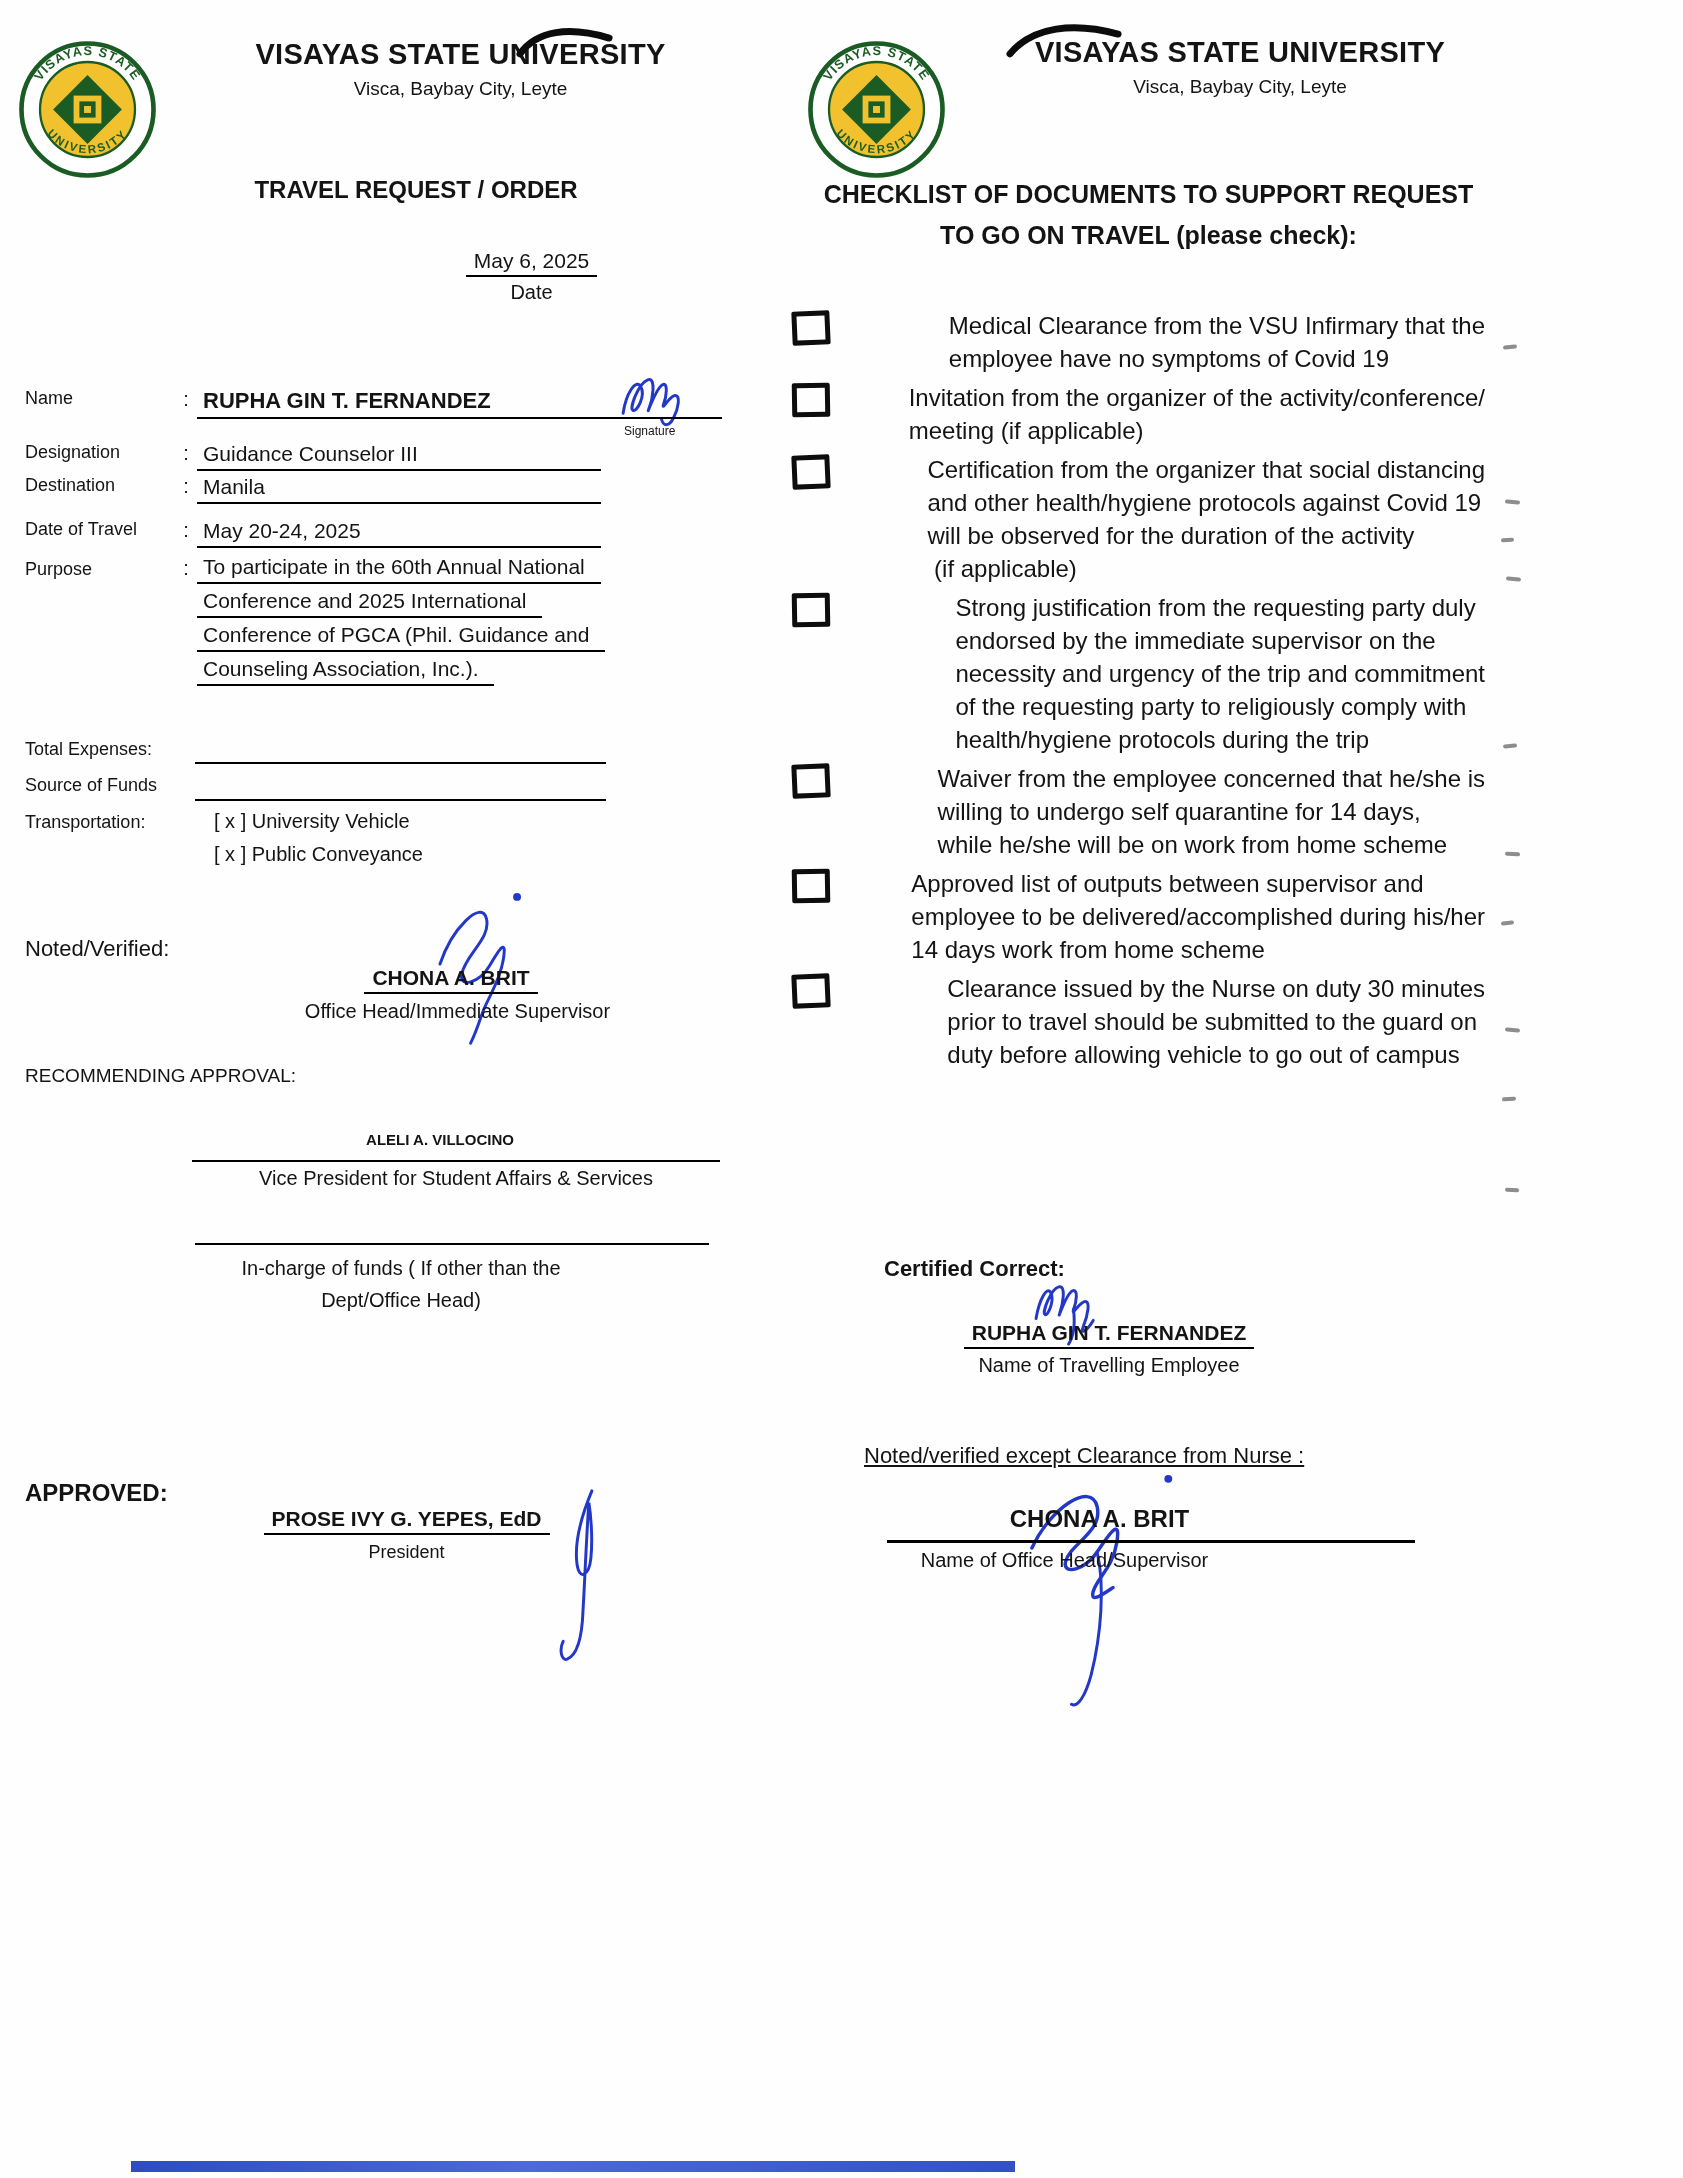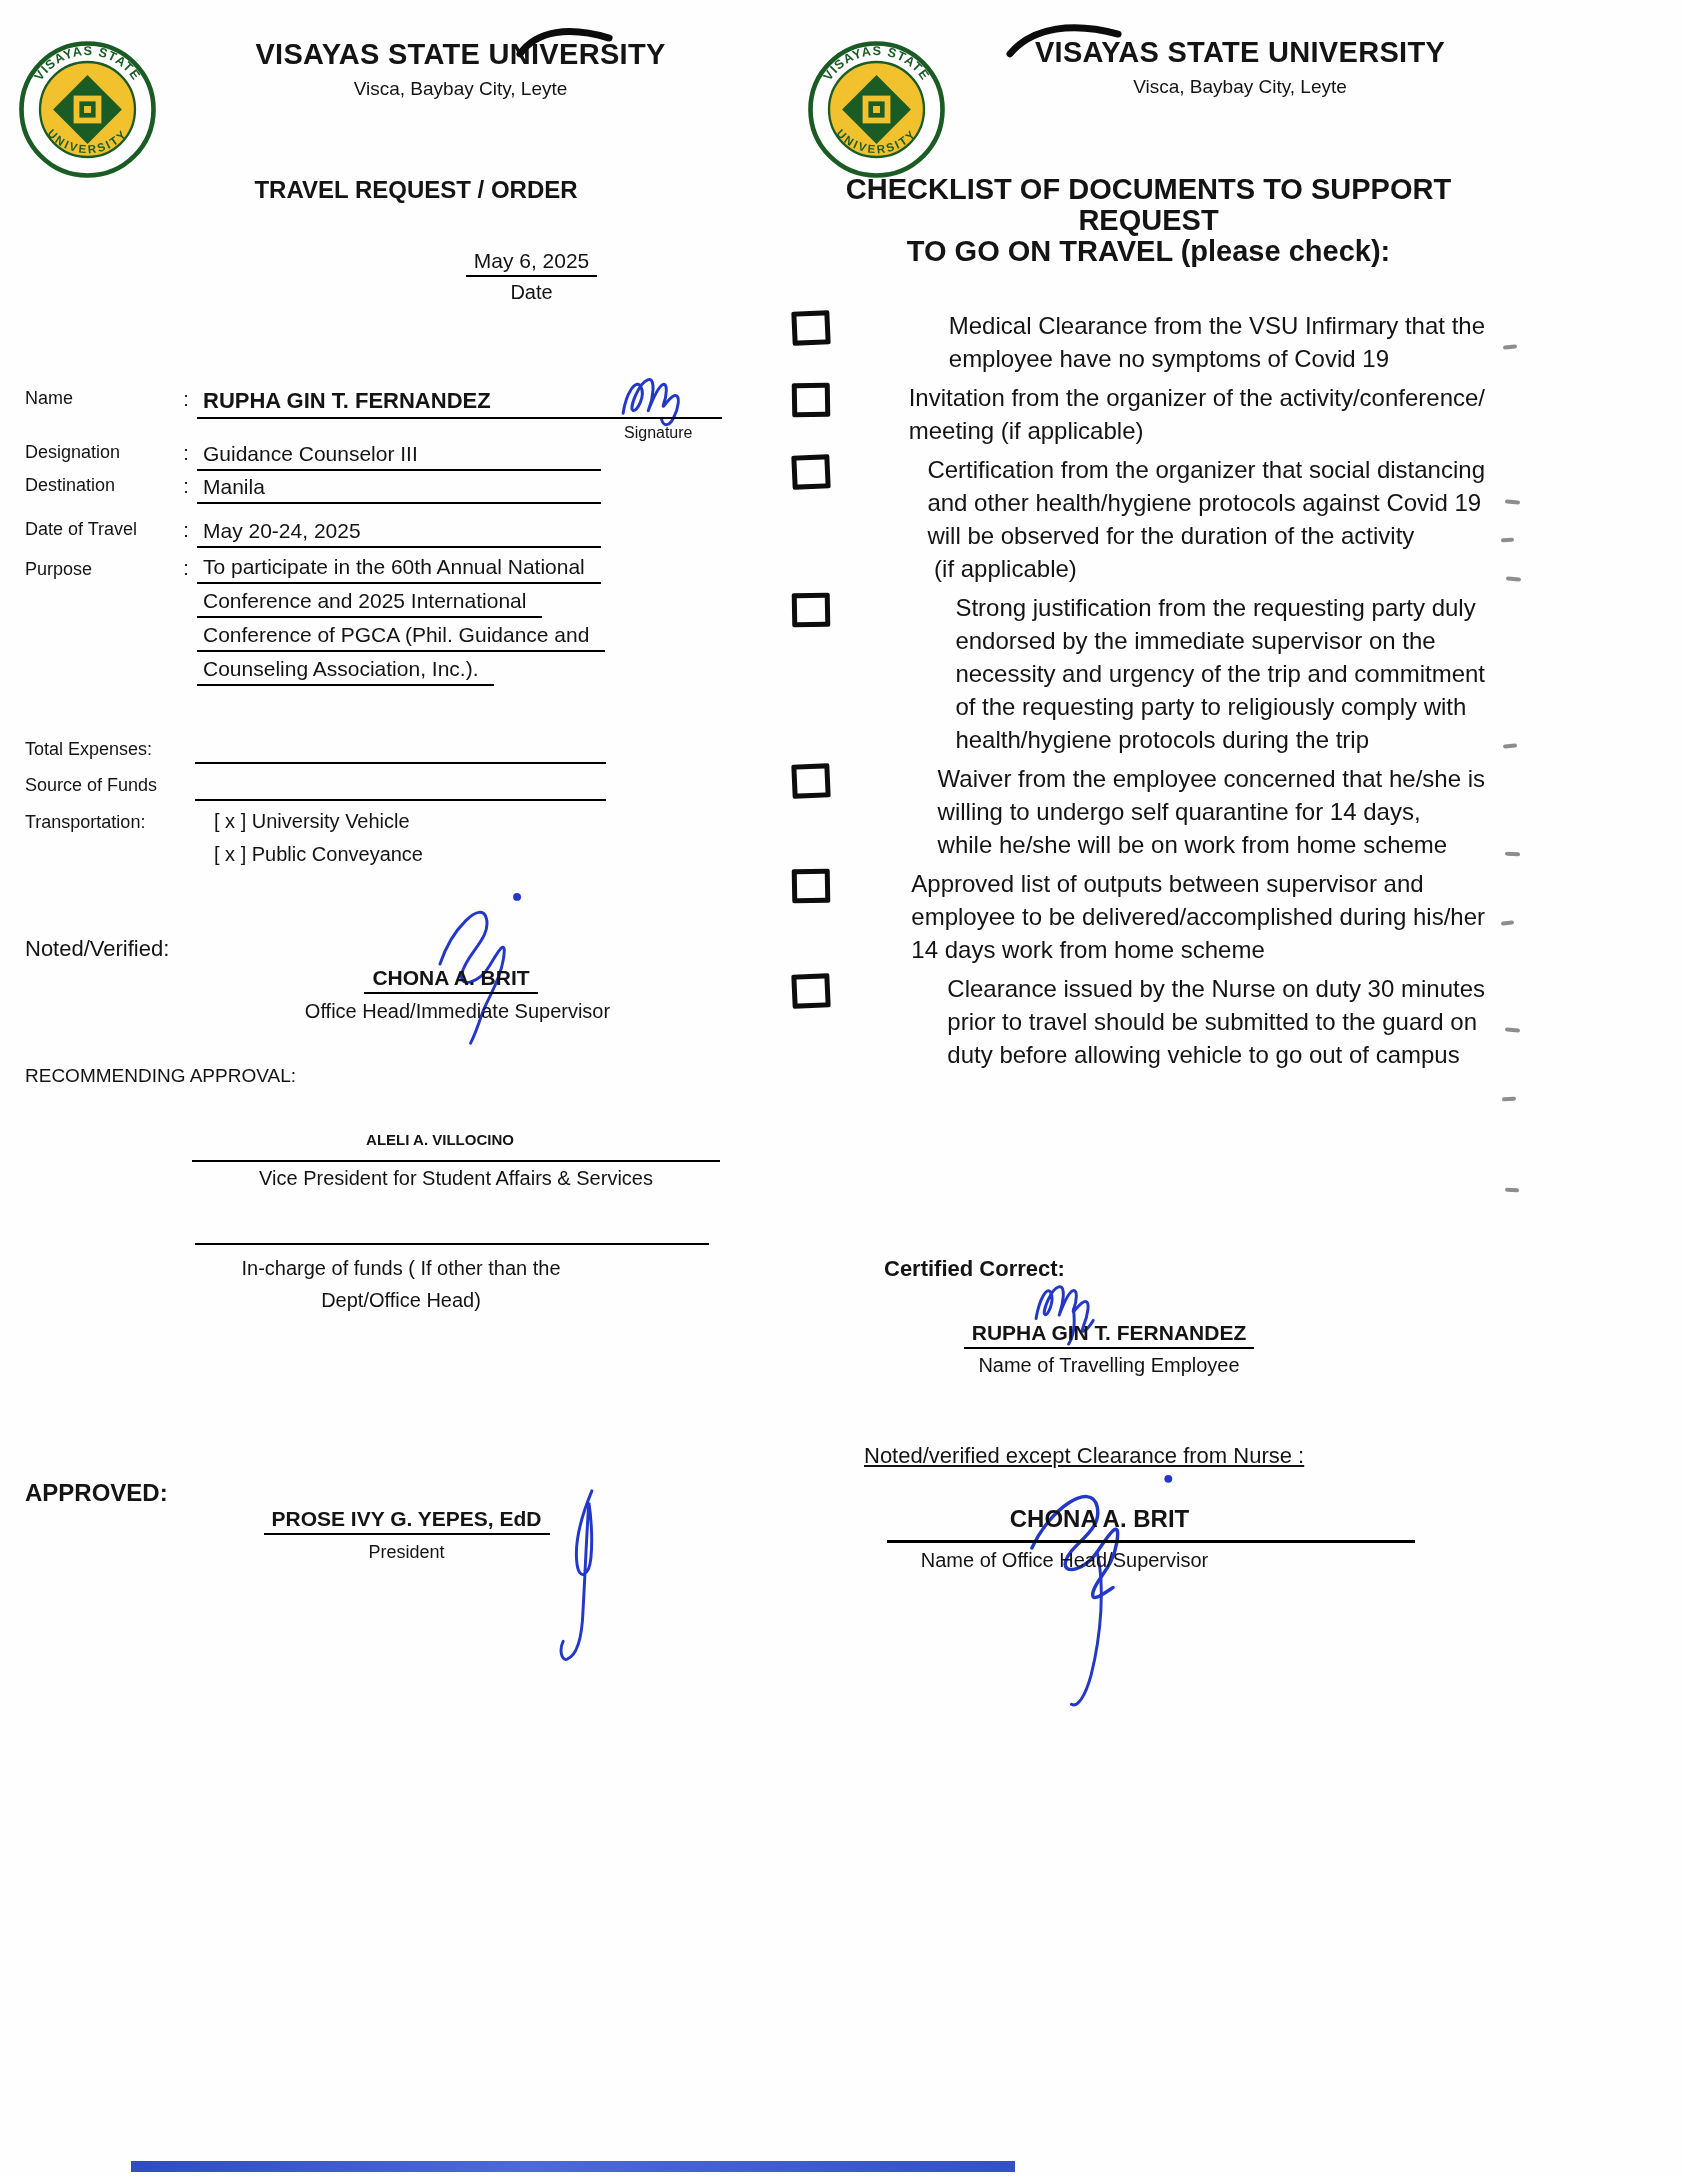--- a/index.html
+++ b/index.html
@@ -82,21 +82,21 @@
   <div class="abs c b" style="left:203px;top:176px;width:426px;font-size:24px">TRAVEL REQUEST / ORDER</div>
 
   <div class="abs c" style="left:450px;top:249px;width:163px">
     <span class="nline" style="font-size:21px">May 6, 2025</span>
     <div style="font-size:20px;margin-top:4px">Date</div>
   </div>
 
   <svg class="sig" style="left:616px;top:368px" width="94" height="67" viewBox="0 0 95 68">
     <path d="M7,46 C10,26 20,10 25,19 C30,28 21,45 17,43 C13,41 23,15 32,12 C41,9 37,32 33,42 C30,50 41,20 47,17 C53,14 51,29 48,37 C46,44 53,30 59,28 C66,26 63,42 58,51 C54,59 48,60 46,52" fill="none" stroke="#2438c8" stroke-width="3" stroke-linecap="round"></path>
   </svg>
-  <div class="abs" style="left:624px;top:424px;font-size:16px">Signature</div>
+  <div class="abs" style="left:624px;top:424px;font-size:12px">Signature</div>
 
   <div class="frow" style="top:388px">
     <span class="flabel">Name</span>
     <span class="fcolon">:</span>
     <span class="fval big">RUPHA GIN T. FERNANDEZ</span>
   </div>
 
   <div class="frow" style="top:442px">
     <span class="flabel">Designation</span>
     <span class="fcolon">:</span>
@@ -189,21 +189,21 @@
 
   <div class="abs c" style="left:963px;top:36px;width:554px">
     <div class="uni-name">VISAYAS STATE UNIVERSITY</div>
     <div class="uni-addr">Visca, Baybay City, Leyte</div>
   </div>
 
   <svg class="abs" style="left:1005px;top:20px" width="123" height="44" viewBox="0 0 124 44">
     <path d="M5,34 C28,6 70,2 114,14" stroke="#0c0c0c" stroke-width="7" fill="none" stroke-linecap="round"></path>
   </svg>
 
-  <div class="abs c b pre" style="left:802px;top:174px;width:693px;font-size:29px;line-height:31px">CHECKLIST OF DOCUMENTS TO SUPPORT REQUEST
+  <div class="abs c b pre" style="left:802px;top:174px;width:693px;font-size:25px;line-height:41px">CHECKLIST OF DOCUMENTS TO SUPPORT REQUEST
 TO GO ON TRAVEL (please check):</div>
 
   <div class="chk-wrap">
     <div class="chk-item">
       <span class="chk-box"></span>
       <span class="chk-text pre">Medical Clearance from the VSU Infirmary that the
 employee have no symptoms of Covid 19</span>
     </div>
     <div class="chk-item">
       <span class="chk-box"></span>

